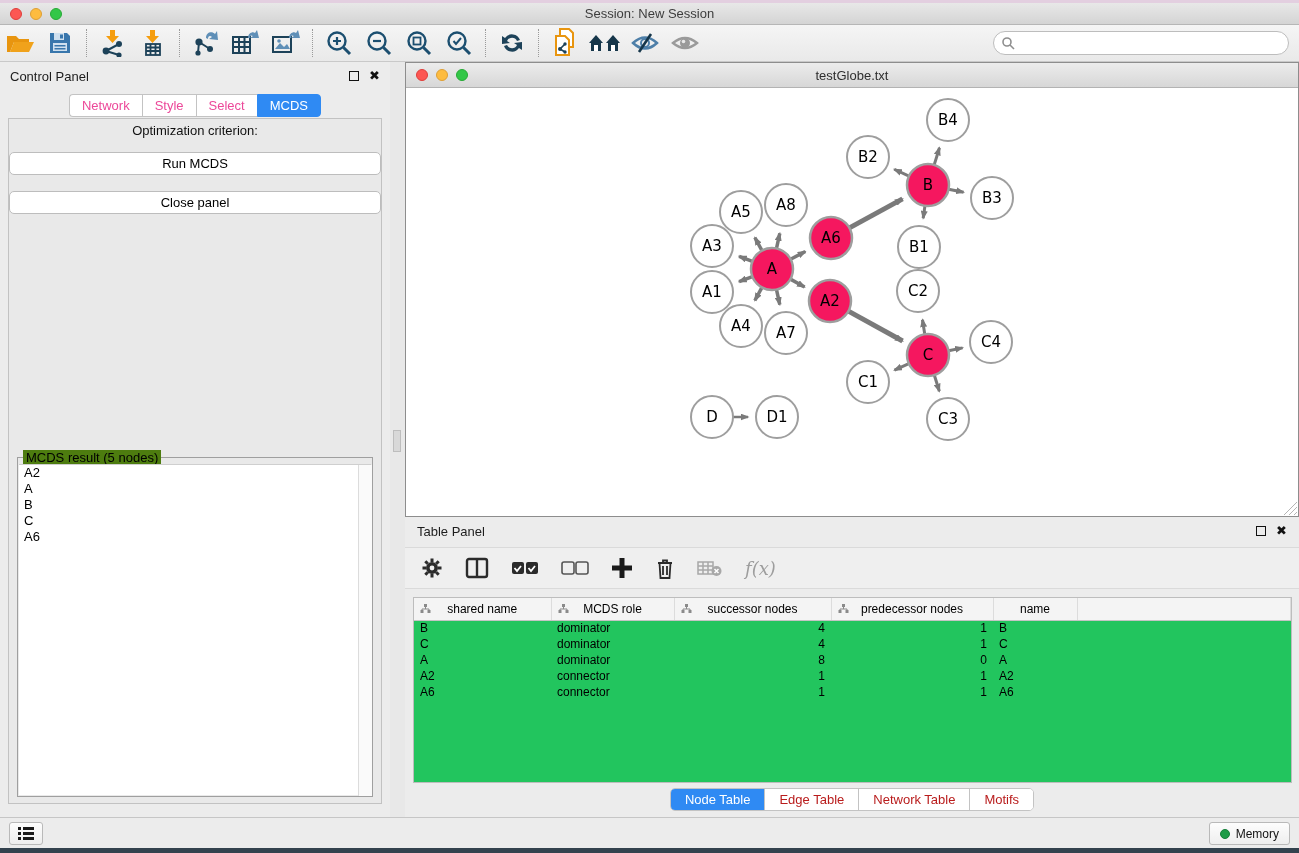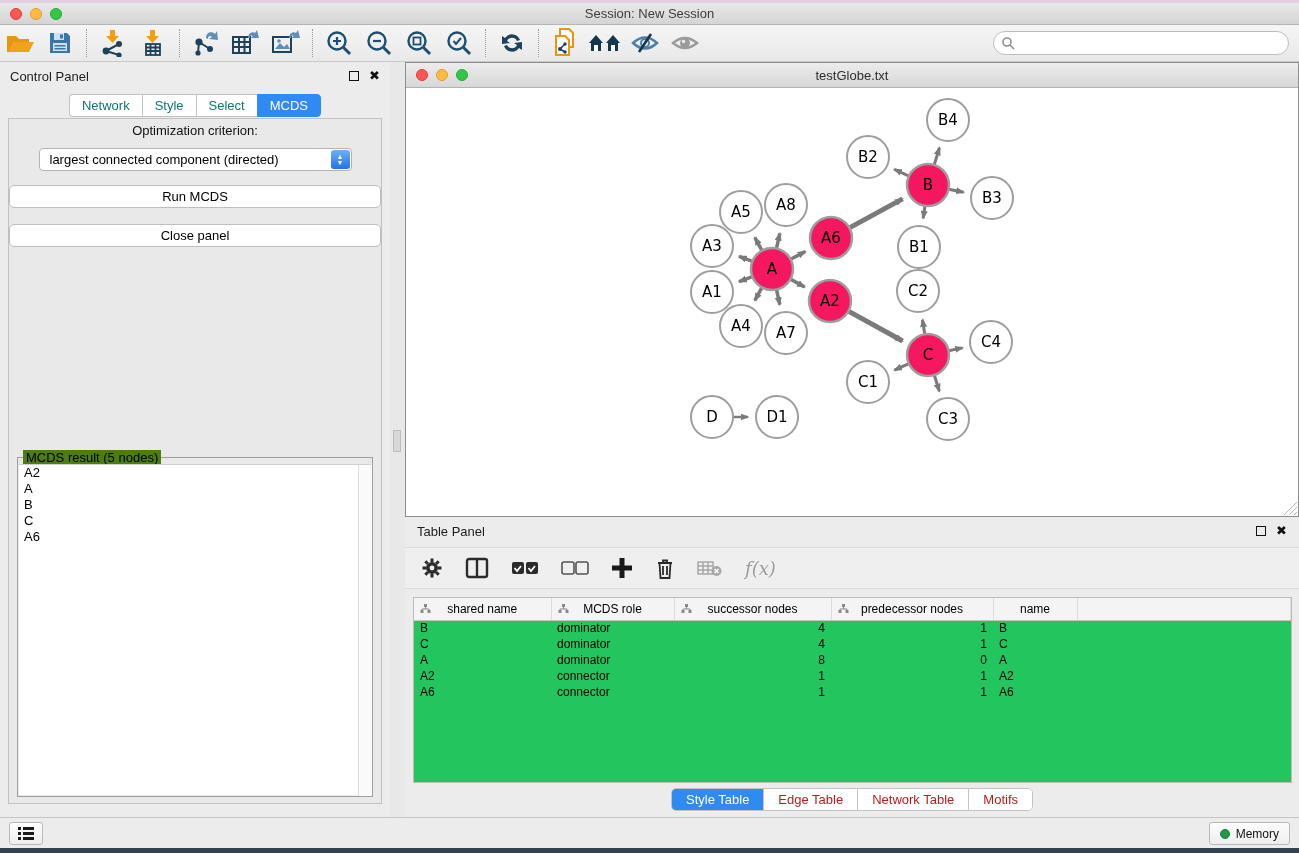--- a/index.html
+++ b/index.html
@@ -40,21 +40,21 @@
   .desktop-bottom { position:absolute; left:0; top:848px; width:100%; height:5px; background:#33424e; }
 
   
   .control-panel { position:absolute; left:0; top:0; width:390px; height:755px; background:#ececec; }
   .panel-header { height:28px; display:flex; align-items:center; padding:0 10px; }
   .panel-header .ph-title { font-size:13px; color:#1d1d1d; }
   .panel-header .ph-icons { margin-left:auto; display:flex; gap:10px; align-items:center; }
   .float-box { width:10px; height:10px; border:1.5px solid #111; display:inline-block; }
   .close-x { font-size:13px; font-weight:bold; color:#111; line-height:10px; }
   .cp-tabs { display:flex; justify-content:center; gap:0; margin-top:4px; }
-  .cp-tab { font-size:13px; padding:3px 12px; background:#fff; border:1px solid #c3c3c3; border-right:none; color:#0f766e; }
+  .cp-tab { font-size:13px; padding:3px 12px; background:#fff; border:1px solid #c3c3c3; border-right:none; color:#ec4899; }
   .cp-tab:first-child { border-radius:4px 0 0 4px; }
   .cp-tab:last-child { border-right:1px solid #c3c3c3; border-radius:0 4px 4px 0; }
   .cp-tab.active { background:#2f8af3; border-color:#2f8af3; color:#fff; }
   .cp-body { position:absolute; left:8px; right:8px; top:56px; bottom:13px;
     background:#e9e9e9; border:1px solid #c2c2c2; }
   .opt-label { text-align:center; font-size:13px; color:#111; margin-top:4px; }
   .combo { position:relative; margin:10px auto 0; width:313px; height:23px; background:#fff;
     border:1px solid #b4b4b4; border-radius:4px; font-size:13px; display:flex; align-items:center;
     padding-left:10px; color:#000; }
   .combo .stepper { position:absolute; right:1px; top:1px; width:19px; height:19px; border-radius:3px;
@@ -286,27 +286,20 @@
         </span>
       </div>
       <div class="cp-tabs" id="cp-tabs">
           <span class="cp-tab">Network</span>
           <span class="cp-tab">Style</span>
           <span class="cp-tab">Select</span>
           <span class="cp-tab active">MCDS</span>
         </div>
       <div class="cp-body">
         <div class="opt-label">Optimization criterion:</div>
-        <div class="combo">
-          <span>largest connected component (directed)</span>
-          <span class="stepper">
-              <span>▲</span>
-              <span>▼</span>
-            </span>
-        </div>
         <div class="cp-buttons">
           <button class="btn">Run MCDS</button>
           <button class="btn">Close panel</button>
         </div>
         <div class="result-box">
           <span class="legend" style="position:absolute;top:-8px;left:5px;background:#4d7c0f;font-size:13px;padding:0 3px;">MCDS result (5 nodes)</span>
           <div class="result-list" id="mcds-list">
               <div class="item">A2</div>
               <div class="item">A</div>
               <div class="item">B</div>
@@ -547,21 +540,21 @@
                 <td class="num">1</td>
                 <td class="num">1</td>
                 <td>A6</td>
                 <td></td>
               </tr>
             </tbody>
         </table>
       </div>
       <div class="bottom-tabs">
         <div class="seg" id="bottom-tabs">
-            <span class="seg-tab active">Style Table</span>
+            <span class="seg-tab active">Node Table</span>
             <span class="seg-tab">Edge Table</span>
             <span class="seg-tab">Network Table</span>
             <span class="seg-tab">Motifs</span>
           </div>
       </div>
     </div>
   </div>
 
   <div class="statusbar">
     <div class="sb-btn sb-left">

